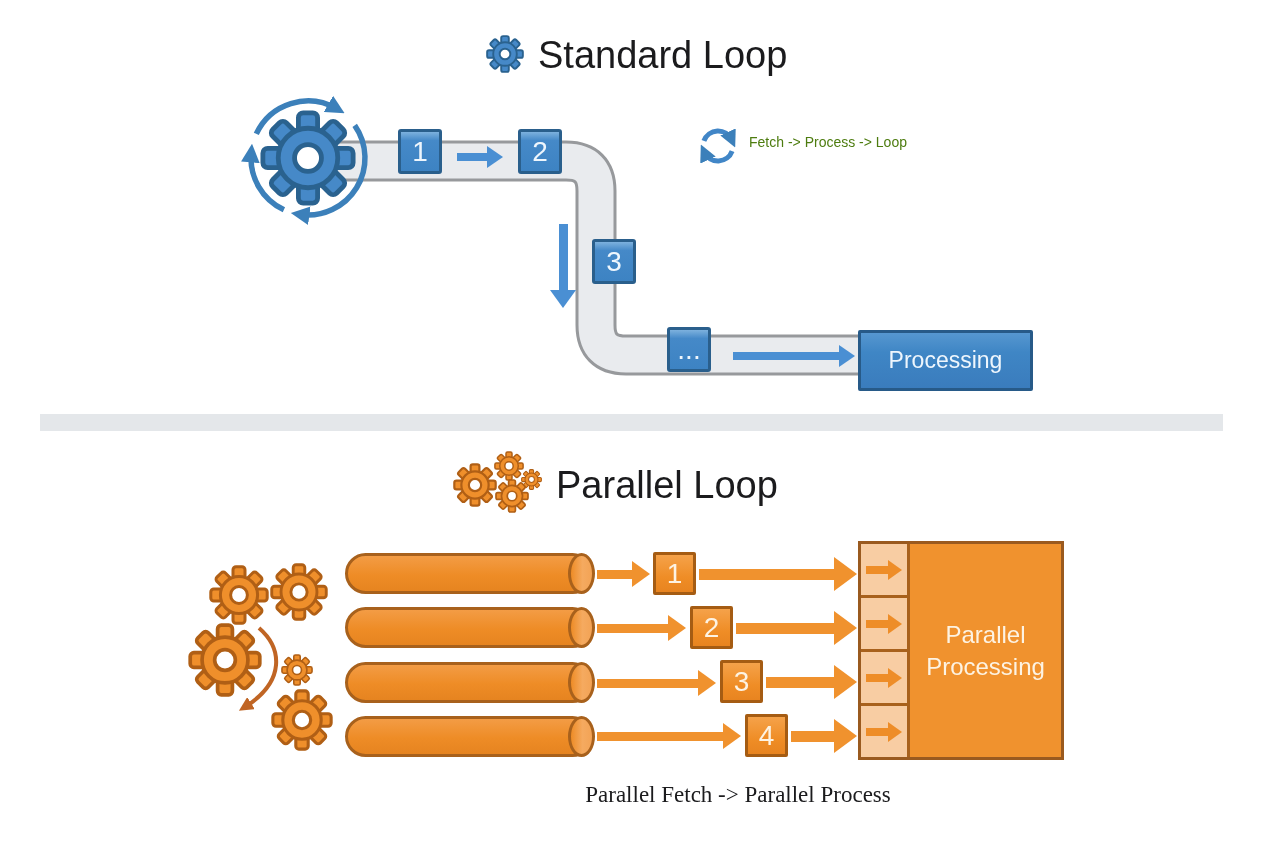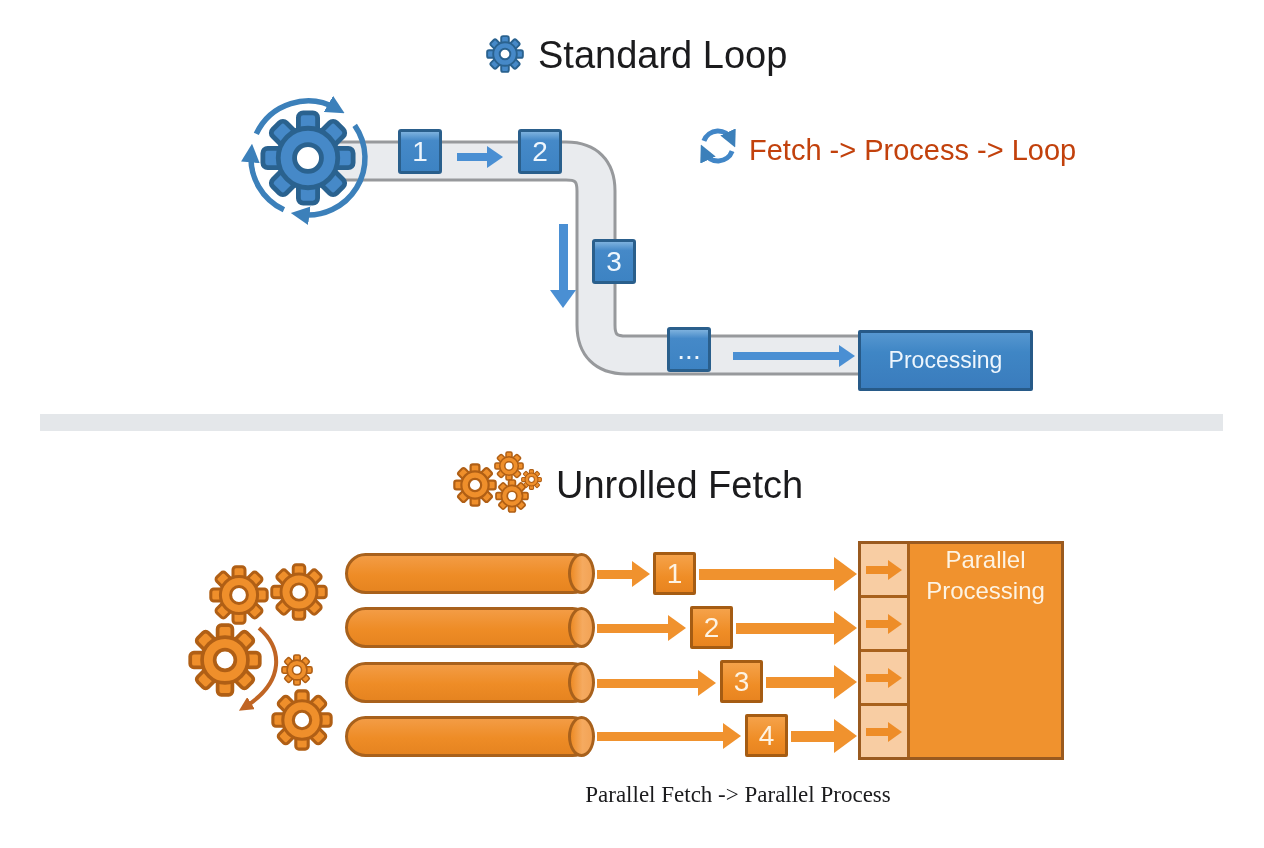--- a/index.html
+++ b/index.html
@@ -4,21 +4,21 @@
 <style>
   html,body { margin:0; padding:0; background:#ffffff; }
   .canvas {
     position:relative; width:1264px; height:848px; overflow:hidden;
     background:#ffffff; font-family:"Liberation Sans", sans-serif; color:#1c1c1e;
   }
   .abs { position:absolute; }
 
   
   .big-title { position:absolute; font-size:38px; font-weight:400; color:#1b1b1d; white-space:nowrap; }
-  .legend-text { position:absolute; font-size:29px; color:#c2410c; white-space:nowrap; }
+  .legend-text { position:absolute; font-size:14px; color:#4d7c0f; white-space:nowrap; }
   .caption { position:absolute; font-size:23px; color:#1b1b1d; white-space:nowrap; transform:translateX(-50%);font-family:Liberation Serif, serif; }
 
   
   .stepbox {
     position:absolute; width:44px; height:45px; box-sizing:border-box;
     border:3px solid #2a5f8c; border-radius:3px;
     background:linear-gradient(180deg,#7db1de 0%,#4589c8 22%,#3d83c3 100%);
     color:#eef6fd; display:flex; align-items:center; justify-content:center;
     font-size:28px;
   }
@@ -47,21 +47,21 @@
     background:linear-gradient(90deg,#ee8c26 0%,#f5aa60 55%,#f3a355 100%);
     border:3px solid #a8611c; border-radius:50%;
   }
   .parallel {
     position:absolute; left:858px; top:541px; width:206px; height:219px; box-sizing:border-box;
     display:flex; border:3px solid #9a5a1f; background:#f0922e;
   }
   .pstrip { width:49px; box-sizing:border-box; display:flex; flex-direction:column; background:#f8cda3; border-right:3px solid #a8611c; }
   .pcell { flex:1; display:flex; align-items:center; justify-content:center; border-bottom:3px solid #a8611c; }
   .pcell:last-child { border-bottom:none; }
-  .pmain { flex:1; display:flex; flex-direction:column; align-items:center; justify-content:flex-start;
+  .pmain { flex:1; display:flex; flex-direction:column; align-items:center; justify-content:center;
            color:#fdf3e3; font-size:24px; line-height:1.3; text-align:center; }
 
   
   .harrow { position:absolute; display:flex; align-items:center; --ac:#4a8fd3; --sh:8px; --hv:11px; --hl:16px; }
   .harrow .sh { flex:1; height:var(--sh); background:var(--ac); }
   .harrow .hd { width:0; height:0;
     border-top:var(--hv) solid transparent; border-bottom:var(--hv) solid transparent;
     border-left:var(--hl) solid var(--ac); }
   .harrow.orange { --ac:#f0922e; --sh:9px; --hv:13px; --hl:18px; }
   .harrow.big    { --ac:#f0922e; --sh:11px; --hv:17px; --hl:23px; }
@@ -159,21 +159,21 @@
   <div class="divider"></div>
 
   <section>
 
     <svg class="abs" style="left:452px; top:449px;" width="98" height="74" viewBox="0 0 98 74">
       <use href="#gear" class="gear-o" x="1" y="14" width="44" height="44"></use>
       <use href="#gear" class="gear-o" x="42" y="2" width="30" height="30"></use>
       <use href="#gear" class="gear-o" x="69" y="20" width="21" height="21"></use>
       <use href="#gear" class="gear-o" x="43" y="30" width="34" height="34"></use>
     </svg>
-    <div class="big-title" style="left:556px; top:464px;">Unrolled Fetch</div>
+    <div class="big-title" style="left:556px; top:464px;">Parallel Loop</div>
 
     <svg class="abs" style="left:185px; top:548px;" width="150" height="212" viewBox="0 0 150 212">
       <use href="#gear" class="gear-o" x="24" y="17" width="60" height="60"></use>
       <use href="#gear" class="gear-o" x="85" y="15" width="58" height="58"></use>
       <use href="#gear" class="gear-o" x="3" y="75" width="74" height="74"></use>
       <use href="#gear" class="gear-o" x="96" y="106" width="32" height="32"></use>
       <use href="#gear" class="gear-o" x="86" y="141" width="62" height="62"></use>
       <path d="M74 80 C 97 100, 101 133, 60 159" fill="none" stroke="#c06524" stroke-width="4" marker-end="url(#mh-o)"></path>
     </svg>
 

